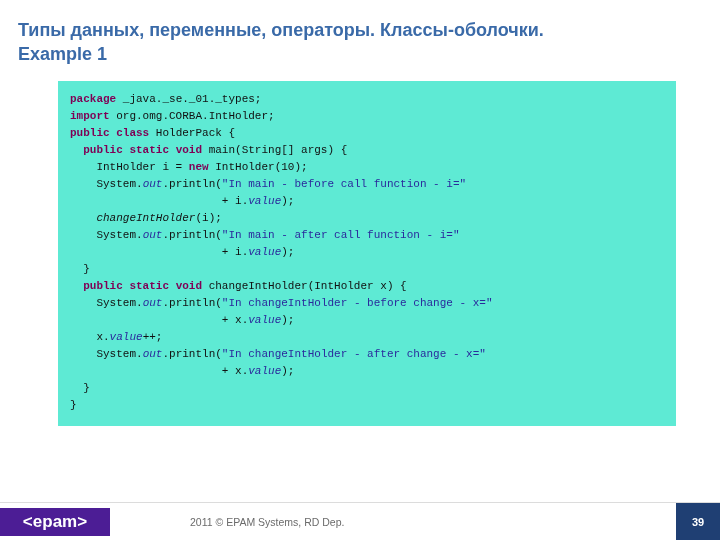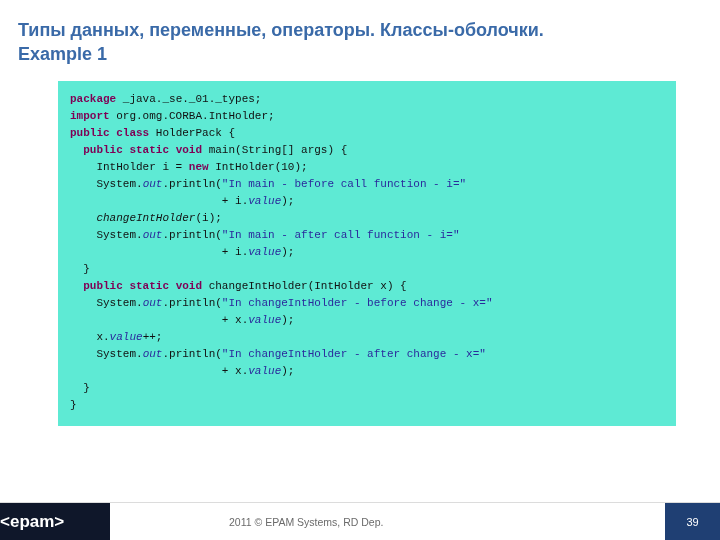--- a/index.html
+++ b/index.html
@@ -20,32 +20,32 @@
   .kw-new { color: #7f0055; font-weight: bold; }
   .ital { font-style: italic; }
   .fld { color: #2a2a9c; font-style: italic; } 
   .str { color: #2a2a9c; } 
   .footer {
     position: absolute; left: 0; right: 0; bottom: 0; height: 38px;
     display: flex; align-items: center;
     border-top: 1px solid #dcdcdc;
   }
   .logo-box {
-    width: 110px; height: 38px; background: #0f172a;
-    display: flex; align-items: center; justify-content: flex-start;
+    width: 110px; height: 28px; background: #4c1d95;
+    display: flex; align-items: center; justify-content: center;
     color: #fff; font-weight: bold; font-size: 17px;
     font-family: Arial, sans-serif;
   }
   .copyright {
-    flex: 1; color: #6b6b6b; font-size: 10.5px; padding-left: 80px; margin-left: 39px;
+    flex: 1; color: #6b6b6b; font-size: 10.5px; padding-left: 80px;
   }
   .pagenum {
-    width: 55px; height: 38px; background: #1f3f73;
+    width: 44px; height: 38px; background: #1f3f73;
     display: flex; align-items: center; justify-content: center;
-    color: #fff; font-size: 11px;
+    color: #fff; font-size: 11px; font-weight: bold;
   }
 </style>
 </head>
 <body>
 
 <div class="slide">
 
   <div class="title">
     <span>Типы данных, переменные, операторы. Классы-оболочки.</span><br>
     <span>Example 1</span>

